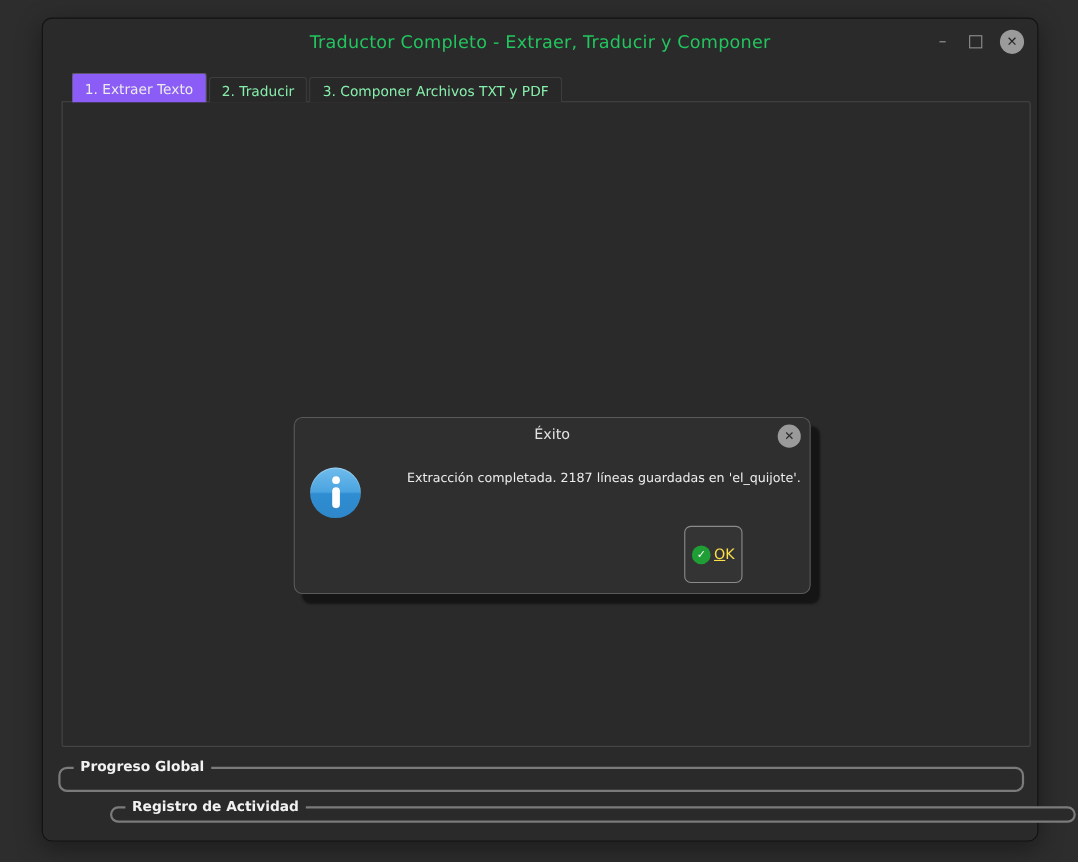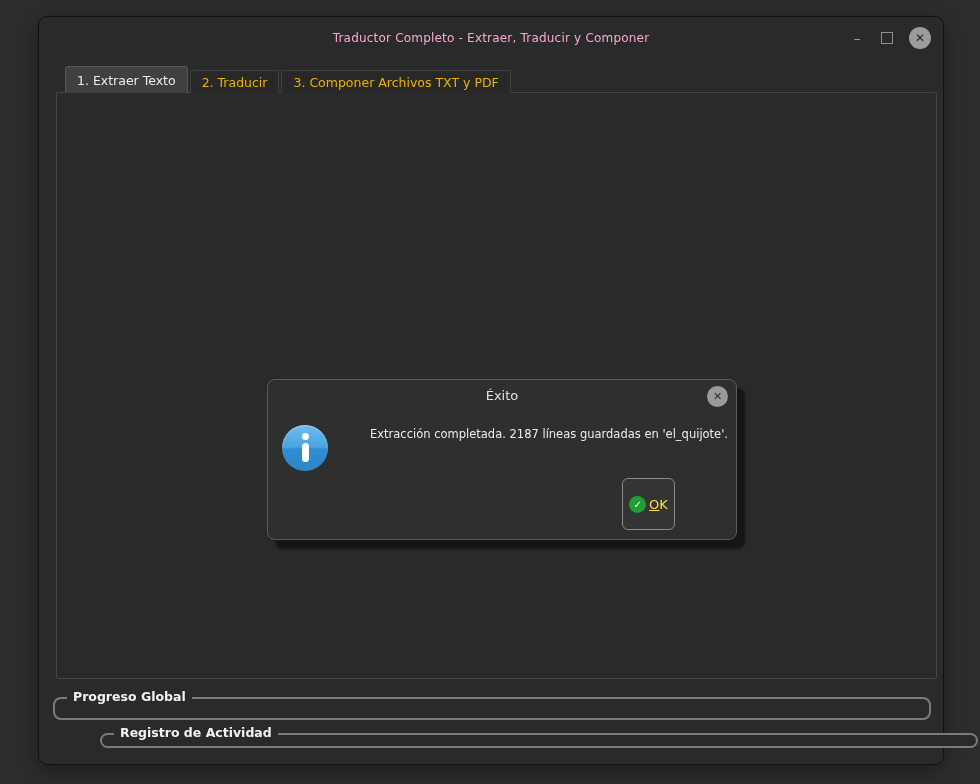--- a/index.html
+++ b/index.html
@@ -12,21 +12,21 @@
   
   .app-window{
     position:absolute;left:38px;top:16px;width:904px;height:747px;
     background:#2a2a2a;border:1px solid #121212;border-radius:9px;
     box-shadow:0 6px 22px rgba(0,0,0,.38);
   }
   .titlebar{
     position:absolute;left:0;top:0;width:100%;height:42px;
     display:flex;align-items:center;justify-content:center;
   }
-  .titlebar-title{font-size:12px;color:#f9a8d4;letter-spacing:.2px;}
+  .titlebar-title{font-size:16px;color:#22c55e;letter-spacing:.2px;}
   .win-controls{
     position:absolute;right:12px;top:0;height:42px;
     display:flex;align-items:center;gap:16px;
   }
   .win-btn{display:flex;align-items:center;justify-content:center;cursor:default;}
   .btn-minimize{color:#9a9a9a;font-size:14px;width:16px;height:16px;line-height:10px;}
   .btn-maximize-shape{width:10px;height:10px;border:1px solid #8f8f8f;display:block;}
   .btn-close-circle{
     width:22px;height:22px;border-radius:50%;background:#9b9b9b;
     color:#262626;font-size:12px;font-weight:bold;
@@ -34,24 +34,24 @@
   }
   
   .tabbar{
     position:absolute;left:26px;top:49px;height:27px;
     display:flex;align-items:flex-end;z-index:3;
   }
   .tab{
     height:23px;box-sizing:border-box;padding:0 11px;margin-right:2px;
     display:flex;align-items:center;
     background:#282828;border:1px solid #3e3e3e;border-bottom:none;
-    border-radius:3px 3px 0 0;color:#eab308;font-size:12.5px;white-space:nowrap;
+    border-radius:3px 3px 0 0;color:#86efac;font-size:12.5px;white-space:nowrap;
   }
   .tab.active{
-    height:27px;background:#404040;border-color:#565656;color:#ececec;
+    height:27px;background:#8b5cf6;border-color:#565656;color:#ececec;
   }
   
   .pane{
     position:absolute;left:17px;top:75px;width:881px;height:587px;
     box-sizing:border-box;background:#2a2a2a;border:1px solid #454545;
     border-radius:0 2px 2px 2px;z-index:1;
   }
   
   .group{
     position:absolute;box-sizing:border-box;

